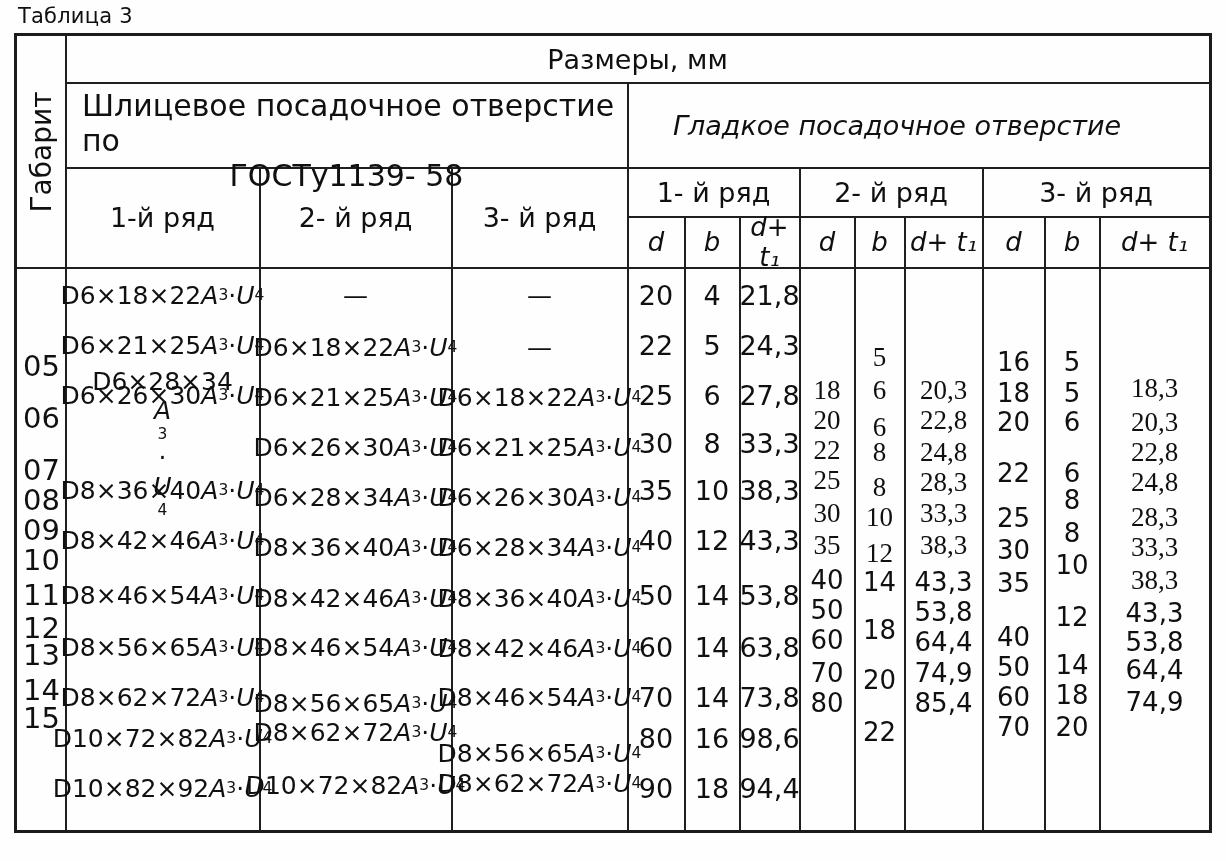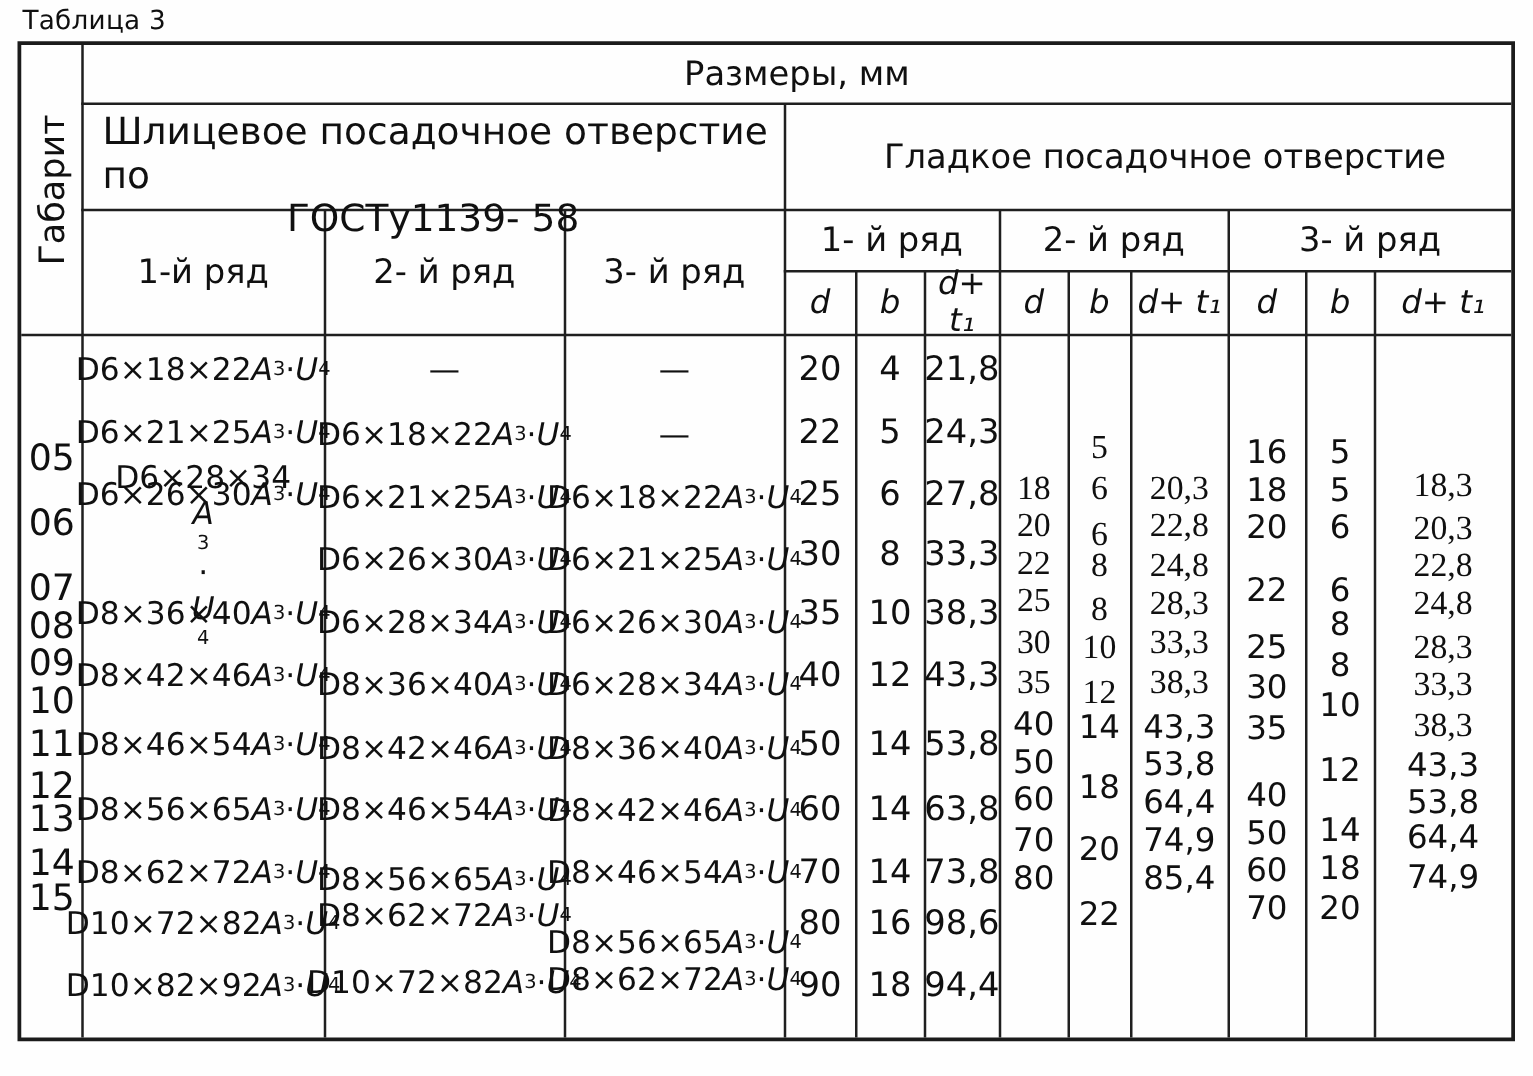--- a/index.html
+++ b/index.html
@@ -50,21 +50,21 @@
     <div class="hl" style="left:610px; top:180px; width:582px;"></div>
     <div class="hl" style="left:0; top:231px; width:1192px;"></div>
 
     <div class="gabtxt">Габарит</div>
     <div class="cell hdr" style="left:49px; top:0; width:1143px; height:46px;">Размеры, мм</div>
 
     <div class="shlic-wrap" style="left:49px; top:52px; width:561px;">
       <div class="shlic-l1">Шлицевое посадочное отверстие по</div>
       <div style="text-align:center;">ГОСТу1139- 58</div>
     </div>
-    <div class="cell hdr" style="left:632px; top:47px; width:566px; height:84px;">Гладкое посадочное отверстие</div>
+    <div class="cell hdr" style="left:597px; top:47px; width:566px; height:84px;font-style:italic;">Гладкое посадочное отверстие</div>
 
     <div class="cell hdr" style="left:49px; top:132px; width:193px; height:99px;">1-й ряд</div>
     <div class="cell hdr" style="left:243px; top:132px; width:191px; height:99px;">2- й ряд</div>
     <div class="cell hdr" style="left:435px; top:132px; width:175px; height:99px;">3- й ряд</div>
 
     <div class="cell hdr" style="left:611px; top:132px; width:171px; height:48px;">1- й ряд</div>
     <div class="cell hdr" style="left:783px; top:132px; width:182px; height:48px;">2- й ряд</div>
     <div class="cell hdr" style="left:966px; top:132px; width:226px; height:48px;">3- й ряд</div>
 
     <div class="cell dbt" style="left:611px; top:181px; width:56px; height:50px;">d</div>

